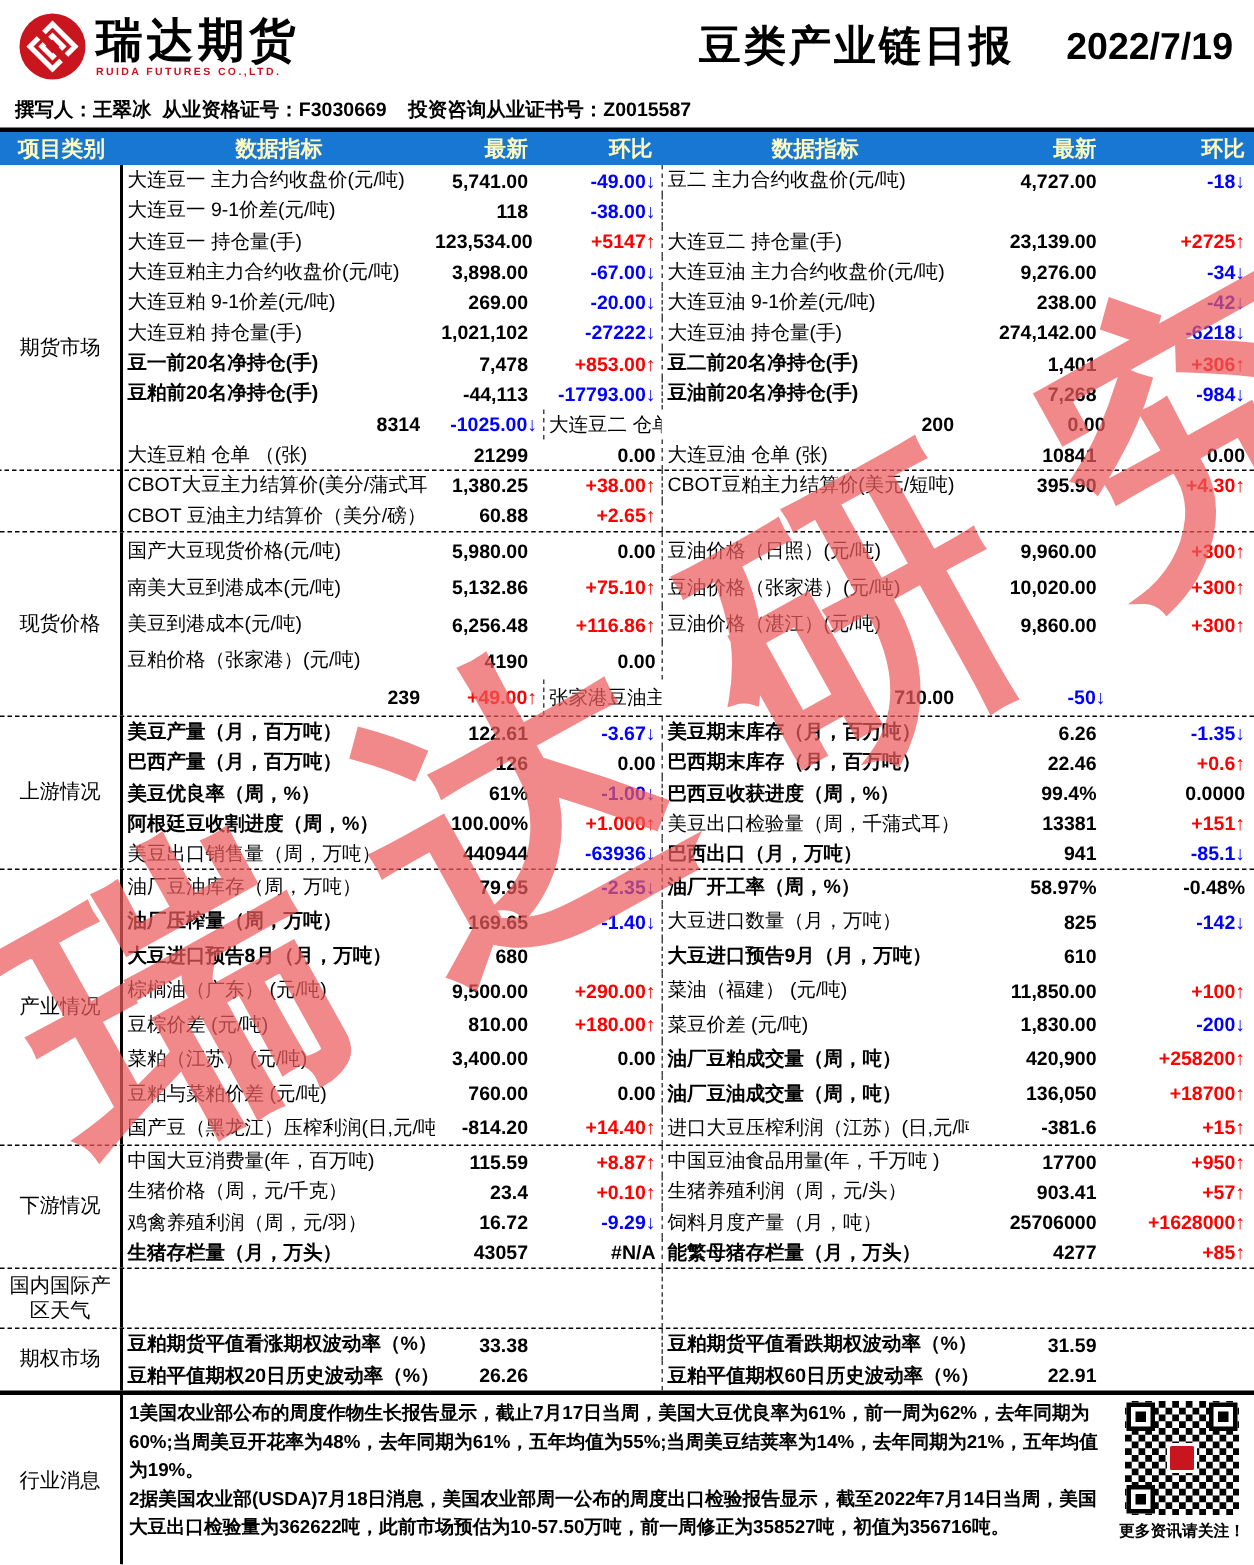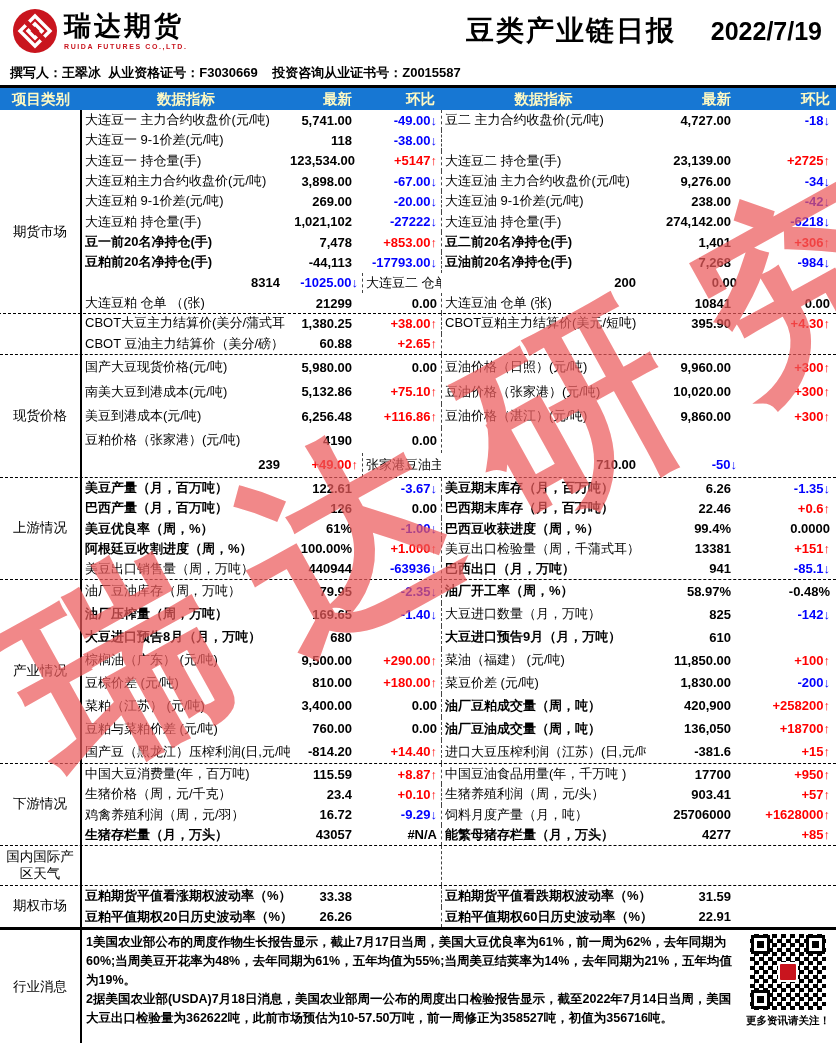--- a/index.html
+++ b/index.html
@@ -7,21 +7,21 @@
     --logo-red:#C9151E; --wm:#EC5B5C;
   }
   *{box-sizing:border-box;margin:0;padding:0;}
   html,body{background:#fff;}
   body{font-family:"Liberation Sans","DejaVu Sans",sans-serif;color:var(--ink);}
   .page{position:relative;width:836px;height:1043px;background:#fff;overflow:hidden;margin:0 auto;}
 
   
   .top{display:grid;grid-template-columns:235px 1fr 160px;align-items:center;height:62px;}
   .logo{display:flex;align-items:center;gap:6px;padding-left:12px;}
-  .logo-txt .cn{font-size:27px;font-weight:bold;letter-spacing:3px;line-height:1;}
+  .logo-txt .cn{font-size:31px;font-weight:bold;letter-spacing:3px;line-height:1;}
   .logo-txt .en{font-size:7px;color:var(--logo-red);letter-spacing:1.6px;margin-top:3px;font-weight:bold;}
   .title{text-align:right;font-size:28px;font-weight:bold;letter-spacing:2px;}
   .date{font-size:25px;font-weight:bold;text-align:right;padding-right:14px;}
 
   .byline{font-size:13px;font-weight:bold;padding:2px 0 3px 10px;border-bottom:3px solid #000;white-space:pre;}
 
   
   .thead{display:grid;grid-template-columns:82px 208px 72px 79px 205px 95px 1fr;
          background:var(--hdr);color:#fef9c3;font-weight:bold;font-size:14.5px;height:22px;align-items:center;}
   .thead .c{text-align:center;} .thead .rr{text-align:right;padding-right:10px;} .thead .rc{text-align:right;padding-right:6px;}

